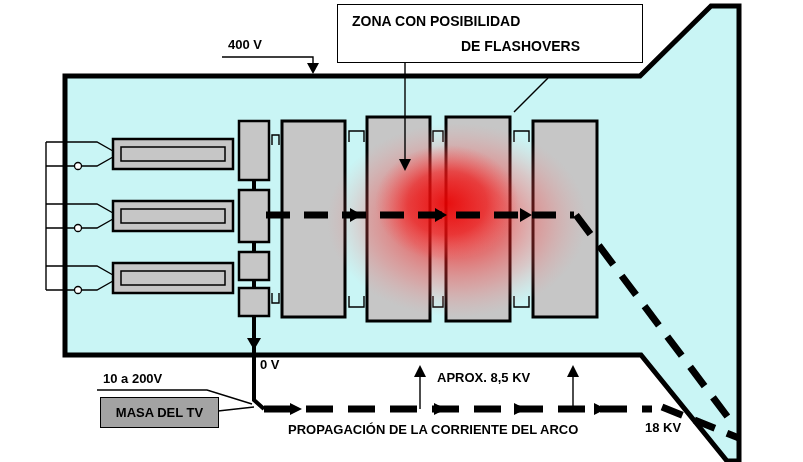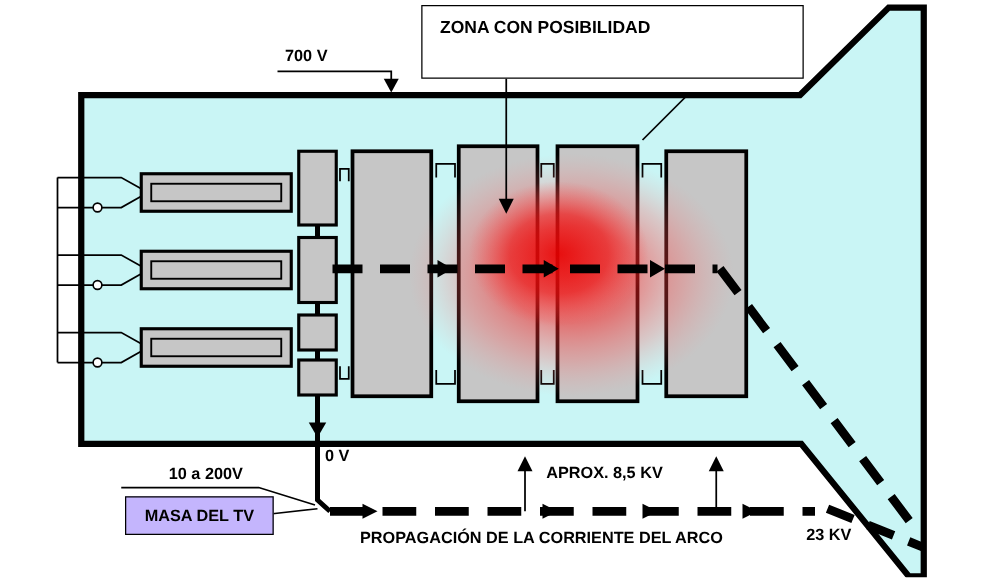--- a/index.html
+++ b/index.html
@@ -16,21 +16,21 @@
   }
   .zona-box {
     position:absolute; left:337px; top:4px; width:304px; height:57px;
     border:1px solid var(--outline,#000); background:#fff;
     font-weight:bold; font-size:14px; color:#000;
   }
   .zona-line1 { position:absolute; left:14px; top:8px; white-space:nowrap; }
   .zona-line2 { position:absolute; left:123px; top:33px; white-space:nowrap; }
   .masa-box {
     position:absolute; left:100px; top:397px; width:117px; height:29px;
-    border:1px solid var(--outline,#000); background:#c4b5fd;
+    border:1px solid var(--outline,#000); background:#a3a3a3;
     font-weight:bold; font-size:13px; color:#000;
     text-align:center; line-height:29px; white-space:nowrap;
   }
   
   .tube   { fill:var(--tube-fill,#c9f5f5); stroke:var(--outline,#000); stroke-width:5; }
   .gray   { fill:var(--block-fill,#c6c6c6); stroke:var(--outline,#000); }
   .sw3    { stroke-width:3; }
   .sw25   { stroke-width:2.5; }
   .sw15   { stroke-width:1.5; }
   .thin   { stroke:var(--outline,#000); stroke-width:1.4; fill:none; }
@@ -145,29 +145,30 @@
       <path class="thin" d="M218 411 L254 407"></path>
       <path class="thin" d="M420 374 V409"></path>
       <polygon class="arrow" points="414,377 426,377 420,365"></polygon>
       <path class="thin" d="M573 374 V409"></path>
       <polygon class="arrow" points="567,377 579,377 573,365"></polygon>
     </g>
   </svg>
 
   <div class="zona-box">
     <div class="zona-line1">ZONA CON POSIBILIDAD</div>
+    <div class="zona-line2">DE FLASHOVERS</div>
   </div>
 
-  <div class="lbl" style="left:228px; top:37px;">700 V</div>
+  <div class="lbl" style="left:228px; top:37px;">400 V</div>
 
-  <div class="lbl" style="left:103px; top:371px;margin-left:32px;">10 a 200V</div>
+  <div class="lbl" style="left:103px; top:371px;">10 a 200V</div>
 
   <div class="masa-box">MASA DEL TV</div>
 
   <div class="lbl" style="left:260px; top:357px;text-align:right;">0 V</div>
 
   <div class="lbl" style="left:437px; top:370px;text-align:right;">APROX. 8,5 KV</div>
 
   <div class="lbl" style="left:288px; top:422px;">PROPAGACIÓN DE LA CORRIENTE DEL ARCO</div>
 
-  <div class="lbl" style="left:645px; top:420px;">23 KV</div>
+  <div class="lbl" style="left:645px; top:420px;">18 KV</div>
 
 </div>
 
 </body></html>

